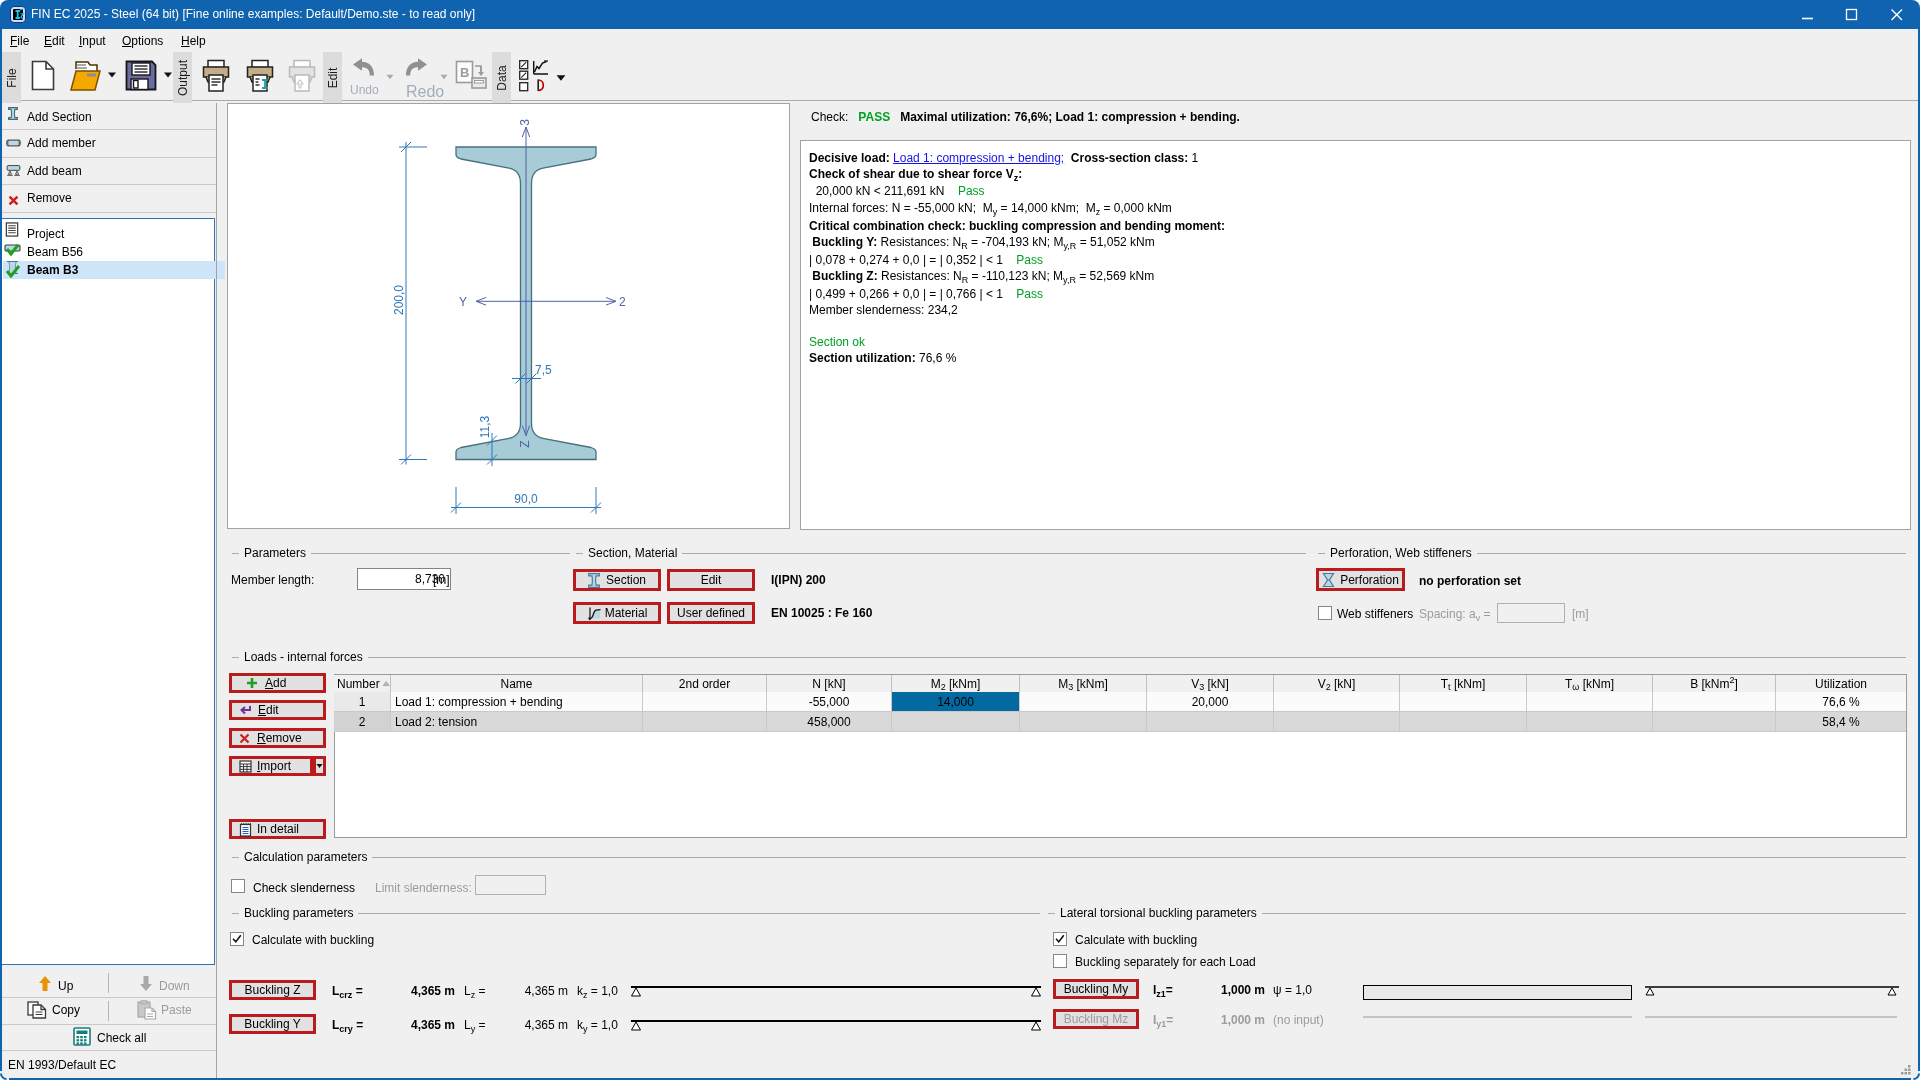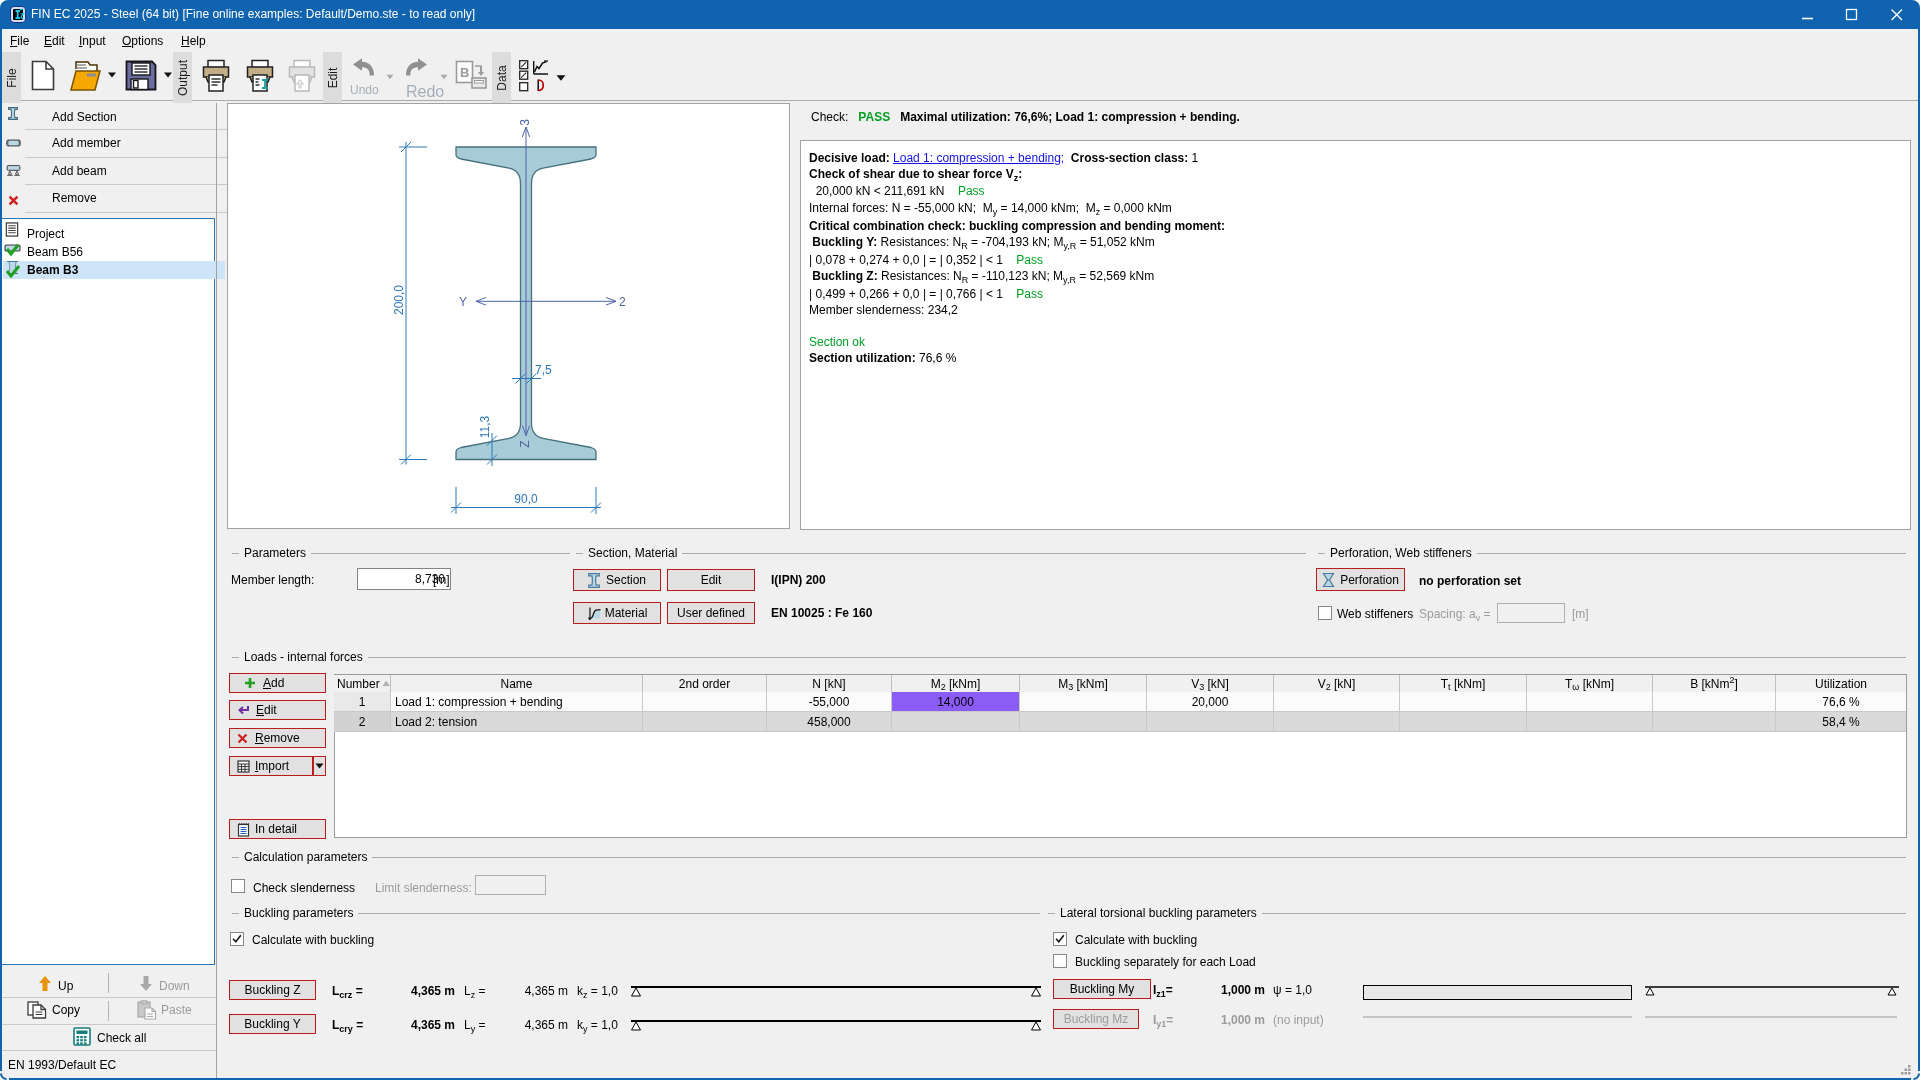--- a/index.html
+++ b/index.html
@@ -9,33 +9,33 @@
 #titletext{left:31px;top:7px;font-size:12px;color:#fff;}
 #menubar{left:0;top:29px;width:1920px;height:23px;background:#f0f0f0;}
 .menuitem{top:5px;font-size:12px;}
 .menuitem u{text-decoration:underline;}
 #toolbar{left:2px;top:52px;width:1916px;height:51px;background:#f0f0f0;}
 .vstrip{top:0;height:51px;width:19px;background:#dcdcdc;}
 .vstrip span{position:absolute;left:50%;top:50%;transform:translate(-50%,-50%) rotate(-90deg);font-size:12px;color:#1a1a1a;white-space:nowrap;}
 .tbsep{top:100px;left:0;width:1920px;height:1px;background:#ababab;}
 .graylabel{color:#9b9b9b;}
 .disabled{color:#9b9b9b;}
-.btn{background:#e1e1e1;border:1px solid #b91c1c;display:flex;align-items:center;justify-content:center;font-size:12px;color:#000;box-sizing:border-box;}
+.btn{background:#e1e1e1;border:3px solid #b91c1c;display:flex;align-items:center;justify-content:center;font-size:12px;color:#000;box-sizing:border-box;}
 .btn.dis{color:#9b9b9b;}
 input.tb{box-sizing:border-box;border:1px solid #848484;background:#fff;font-family:"Liberation Sans",sans-serif;font-size:12px;text-align:right;padding:0 5px;}
 .fline{height:1px;background:#a9a9a9;}
 .flabel{top:-7px;background:#f0f0f0;padding:0 5px;font-size:12px;}
 .cb{width:14px;height:14px;background:#fff;border:1px solid #878787;box-sizing:border-box;}
 .cb svg{position:absolute;left:-1px;top:-1px;}
 b{font-weight:bold;}
 sub{font-size:9px;vertical-align:baseline;position:relative;top:3px;line-height:0;}
 sup{font-size:9px;vertical-align:baseline;position:relative;top:-4px;line-height:0;}
 .green{color:#00a023;}
 #leftpanel{left:0;top:103px;width:216px;height:977px;background:#f0f0f0;}
-.lprow{left:0;width:216px;height:27px;border-bottom:1px solid #c9c9c9;margin-left:25px;}
+.lprow{left:0;width:216px;height:27px;border-bottom:1px solid #c9c9c9;}
 .lprow span{position:absolute;left:27px;top:7px;font-size:12px;}
 #tree{left:1px;top:218px;width:214px;height:747px;background:#fff;border:1px solid #2e75b6;box-sizing:border-box;}
 .treerow{left:1px;width:222px;height:18px;font-size:12px;}
 #statusbar{left:0;top:1051px;width:216px;height:29px;}
 #rightsep{left:216px;top:103px;width:1px;height:975px;background:#a3a3a3;}
 #drawpanel{left:227px;top:103px;width:563px;height:426px;background:#fff;border:1px solid #a3a3a3;box-sizing:border-box;}
 #reportbox{left:800px;top:140px;width:1111px;height:390px;background:#fff;border:1px solid #a3a3a3;box-sizing:border-box;}
 .rline{position:absolute;left:9px;white-space:pre;font-size:12px;}
 #tablebox{left:334px;top:674px;width:1573px;height:164px;background:#fff;border:1px solid #9b9b9b;box-sizing:border-box;}
 .hcell{position:absolute;top:0;height:17px;border-right:1px solid #c0c0c0;box-sizing:border-box;display:flex;align-items:center;justify-content:center;font-size:12px;background:#f0f0f0;}
@@ -398,21 +398,21 @@
 <div class="hcell" style="left:1147px;width:127px;top:675px;">V<sub>3</sub>&nbsp;[kN]</div>
 <div class="hcell" style="left:1274px;width:126px;top:675px;">V<sub>2</sub>&nbsp;[kN]</div>
 <div class="hcell" style="left:1400px;width:127px;top:675px;">T<sub>t</sub>&nbsp;[kNm]</div>
 <div class="hcell" style="left:1527px;width:126px;top:675px;">T<sub>ω</sub>&nbsp;[kNm]</div>
 <div class="hcell" style="left:1653px;width:123px;top:675px;">B [kNm<sup>2</sup>]</div>
 <div class="hcell" style="left:1776px;width:130px;top:675px;border-right:none;">Utilization</div>
 <div class="dcell" style="left:334px;top:692px;width:57px;background:#e9e9e9;border-bottom:1px solid #c9c9c9;">1</div>
 <div class="dcell" style="left:391px;top:692px;width:252px;background:#fbfbfb;justify-content:flex-start;padding-left:4px;border-bottom:1px solid #c9c9c9;">Load 1: compression + bending</div>
 <div class="dcell" style="left:643px;top:692px;width:124px;background:#fbfbfb;border-bottom:1px solid #c9c9c9;"></div>
 <div class="dcell" style="left:767px;top:692px;width:125px;background:#fbfbfb;border-bottom:1px solid #c9c9c9;">-55,000</div>
-<div class="dcell" style="left:892px;top:692px;width:128px;background:#8b5cf6;border-bottom:1px solid #c9c9c9;">14,000</div>
+<div class="dcell" style="left:892px;top:692px;width:128px;background:#0369a1;border-bottom:1px solid #c9c9c9;">14,000</div>
 <div class="dcell" style="left:1020px;top:692px;width:127px;background:#fbfbfb;border-bottom:1px solid #c9c9c9;"></div>
 <div class="dcell" style="left:1147px;top:692px;width:127px;background:#fbfbfb;border-bottom:1px solid #c9c9c9;">20,000</div>
 <div class="dcell" style="left:1274px;top:692px;width:126px;background:#fbfbfb;border-bottom:1px solid #c9c9c9;"></div>
 <div class="dcell" style="left:1400px;top:692px;width:127px;background:#fbfbfb;border-bottom:1px solid #c9c9c9;"></div>
 <div class="dcell" style="left:1527px;top:692px;width:126px;background:#fbfbfb;border-bottom:1px solid #c9c9c9;"></div>
 <div class="dcell" style="left:1653px;top:692px;width:123px;background:#fbfbfb;border-bottom:1px solid #c9c9c9;"></div>
 <div class="dcell" style="left:1776px;top:692px;width:130px;background:#fbfbfb;border-right:none;border-bottom:1px solid #c9c9c9;">76,6 %</div>
 <div class="dcell" style="left:334px;top:712px;width:57px;background:#d2d2d2;border-bottom:1px solid #c9c9c9;">2</div>
 <div class="dcell" style="left:391px;top:712px;width:252px;background:#d9d9d9;justify-content:flex-start;padding-left:4px;border-bottom:1px solid #c9c9c9;">Load 2: tension</div>
 <div class="dcell" style="left:643px;top:712px;width:124px;background:#d9d9d9;border-bottom:1px solid #c9c9c9;"></div>
@@ -498,21 +498,21 @@
 <path d="M7 7 L11.5 15 H2.5 Z M407 7 L411.5 15 H402.5 Z" fill="#fff" stroke="#000" stroke-width="1"></path>
 </svg>
 <span class="abs cb" style="left:1053px;top:932px">
       <svg width="14" height="14" viewBox="0 0 14 14">
         <path d="M3 6.8 L5.8 9.8 L10.8 3.2" fill="none" stroke="#111" stroke-width="1.5"></path>
       </svg>
     </span>
 <span class="abs" style="left:1075px;top:933px">Calculate with buckling</span>
 <span class="abs cb" style="left:1053px;top:954px"></span>
 <span class="abs" style="left:1075px;top:955px">Buckling separately for each Load</span>
-<div class="abs btn" style="left:1053px;top:979px;width:98px;height:20px">Buckling My</div>
+<div class="abs btn" style="left:1053px;top:979px;width:86px;height:20px">Buckling My</div>
 <b class="abs" style="left:1153px;top:983px">I<sub>z1</sub>=</b>
 <b class="abs" style="left:1220px;top:983px;width:45px;text-align:right">1,000 m</b>
 <span class="abs" style="left:1273px;top:983px">ψ = 1,0</span>
 <div class="abs" style="left:1363px;top:985px;width:269px;height:15px;background:#e8e8e8;border:1.5px solid #000;box-sizing:border-box"></div>
 <svg class="abs" style="left:1643px;top:981px;width:258px;height:16px" viewBox="0 0 258 16">
 <path d="M2 6 H256" stroke="#000" stroke-width="1.6"></path>
 <path d="M7 7 L11 14 H3 Z M249 7 L253 14 H245 Z" fill="#fff" stroke="#000" stroke-width="1"></path>
 </svg>
 <div class="abs btn dis" style="left:1053px;top:1009px;width:86px;height:20px">Buckling Mz</div>
 <b class="abs disabled" style="left:1153px;top:1013px">I<sub>y1</sub>=</b>

